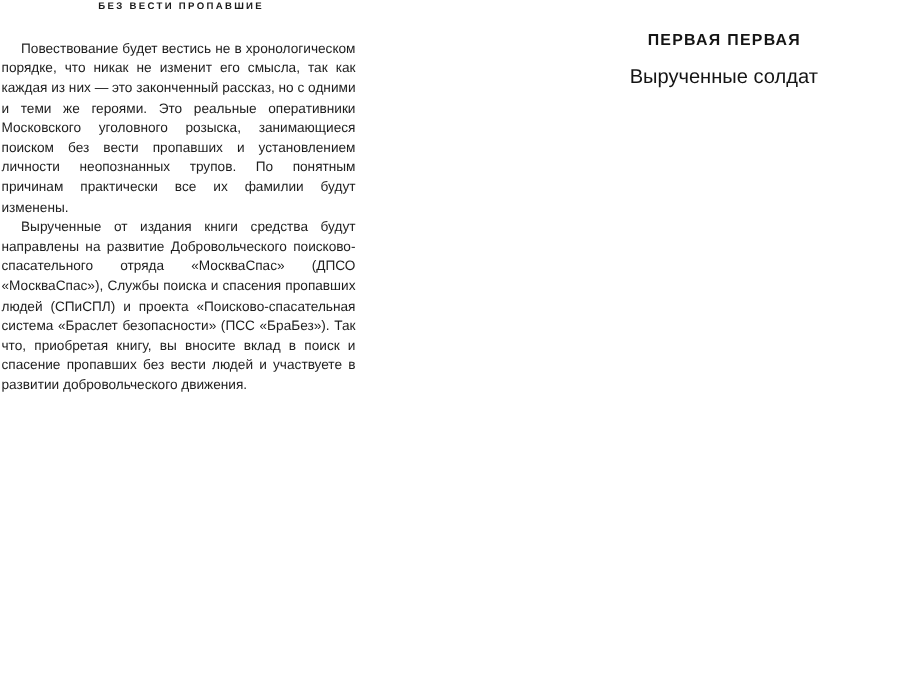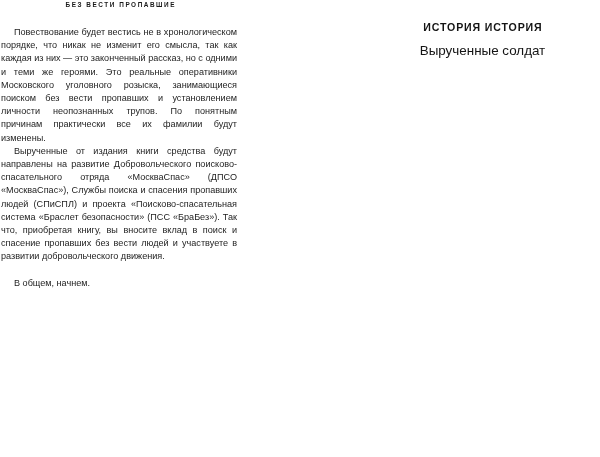--- a/index.html
+++ b/index.html
@@ -96,23 +96,22 @@
 <body>
 
 <div class="spread">
 
   <div class="page-left">
     <div class="running-head">БЕЗ ВЕСТИ ПРОПАВШИЕ</div>
 
     <div class="left-body">
       <p>Повествование будет вестись не в хронологическом порядке, что никак не изменит его смысла, так как каждая из них — это законченный рассказ, но с одними и теми же героями. Это реальные оперативники Московского уголовного розыска, занимающиеся поиском без вести пропавших и установлением личности неопознанных трупов. По понятным причинам практически все их фамилии будут изменены.</p>
       <p>Вырученные от издания книги средства будут направлены на развитие Добровольческого поисково-спасательного отряда «МоскваСпас» (ДПСО «МоскваСпас»), Службы поиска и спасения пропавших людей (СПиСПЛ) и проекта «Поисково-спасательная система «Браслет безопасности» (ПСС «БраБез»). Так что, приобретая книгу, вы вносите вклад в поиск и спасение пропавших без вести людей и участвуете в развитии добровольческого движения.</p>
-      <p class="spaced">В общем, начнем.</p>
     </div>
   </div>
 
   <div class="page-right">
-    <div class="story-label">ИСТОРИЯ ИСТОРИЯ</div>
+    <div class="story-label">ПЕРВАЯ ПЕРВАЯ</div>
     <div class="story-title">Вырученные солдат</div>
 
   </div>
 
 </div>
 
 </body></html>

